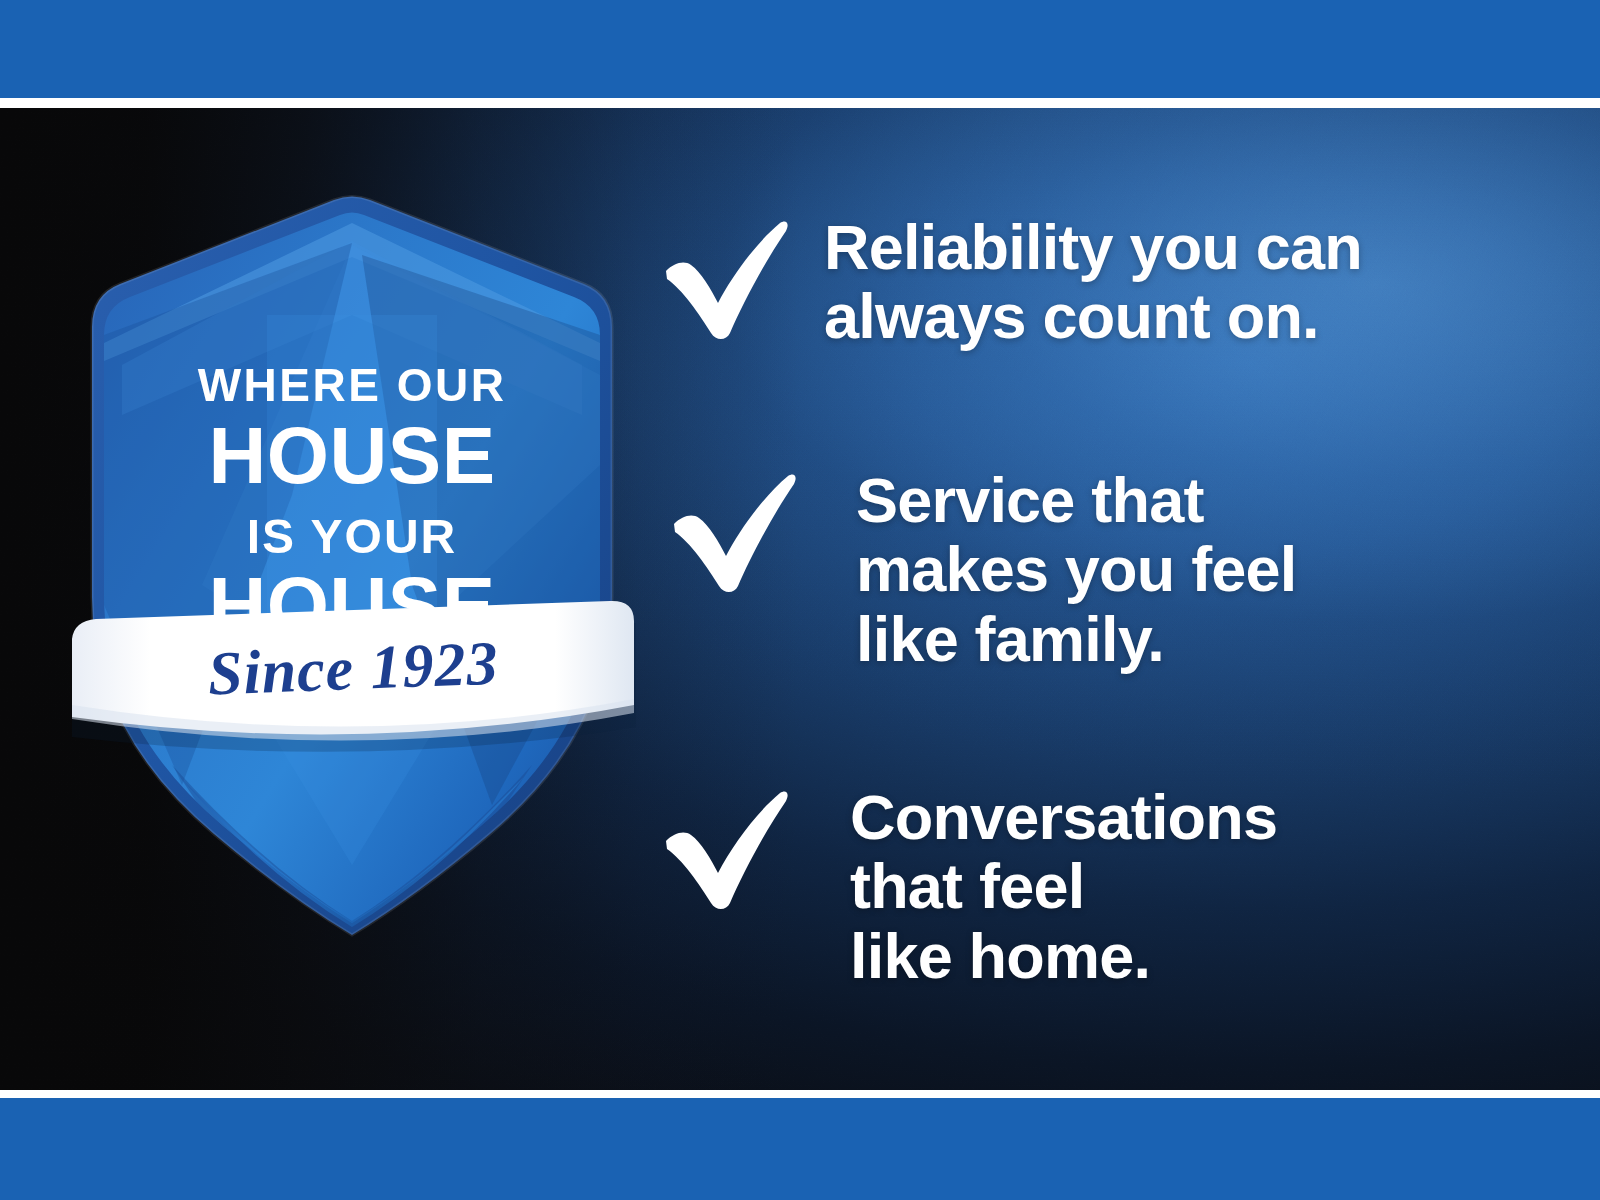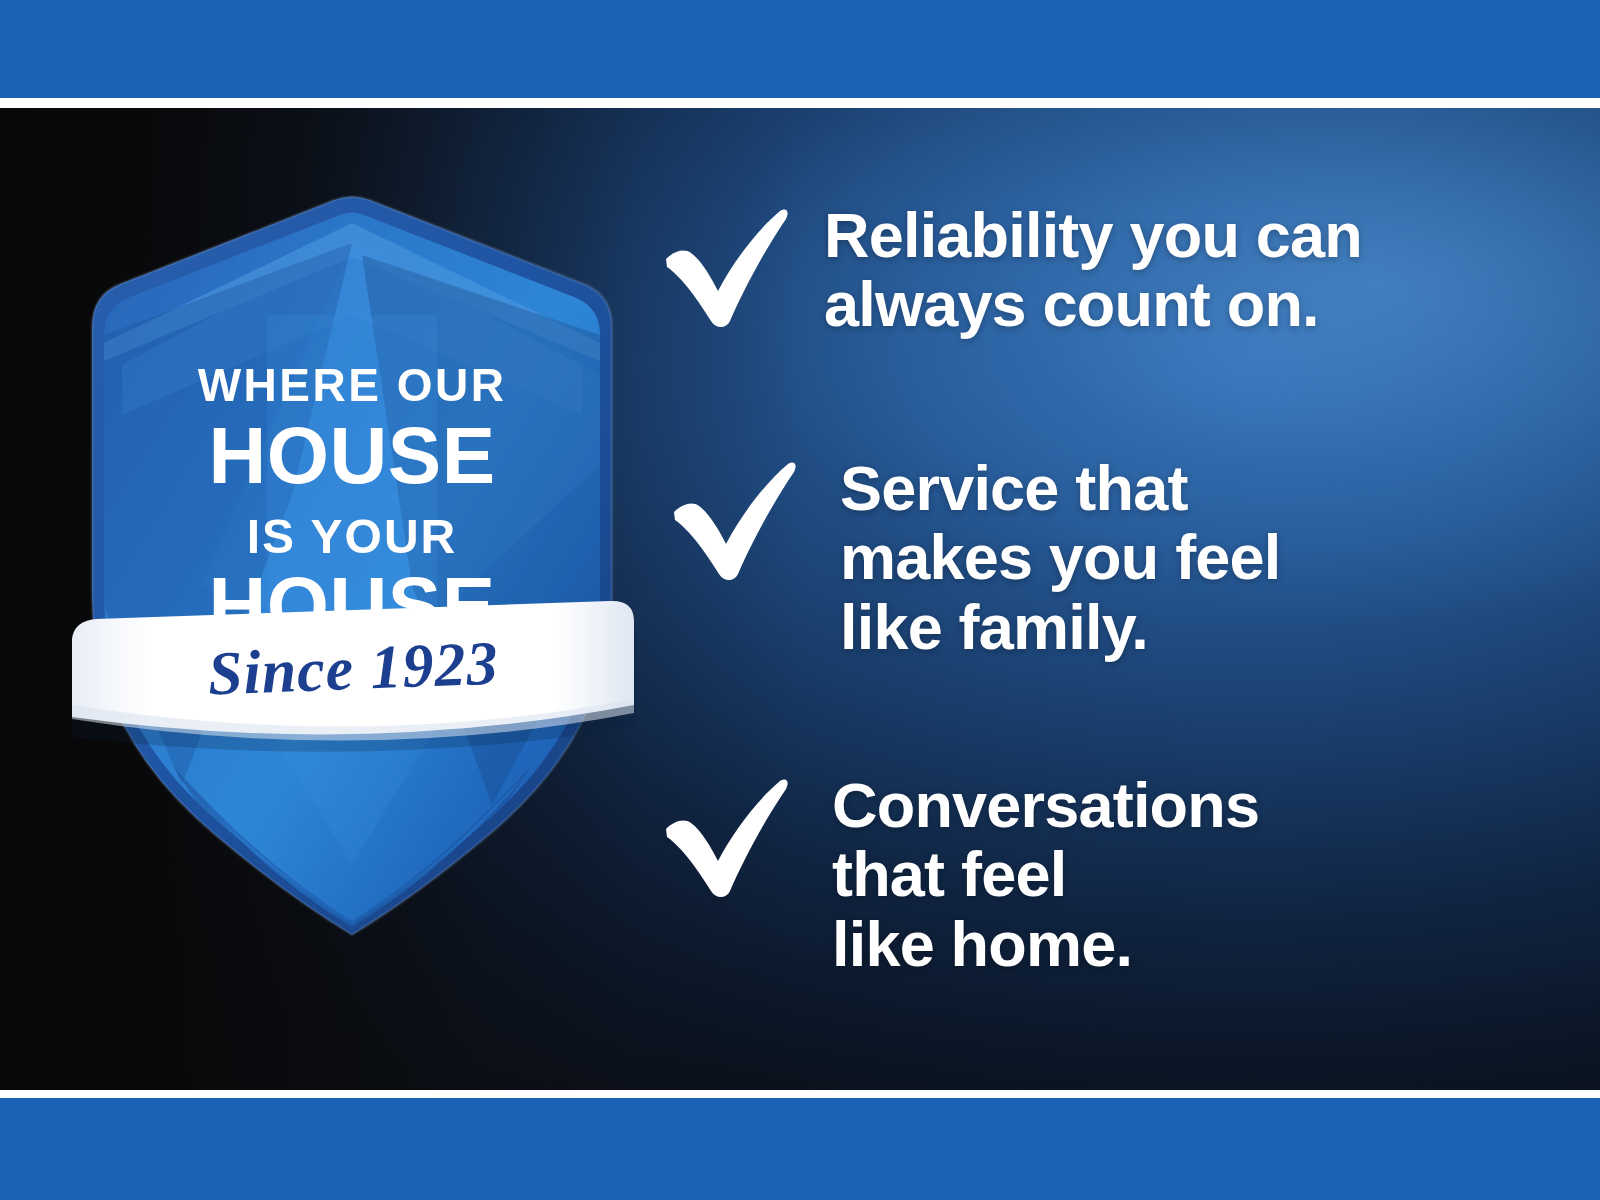--- a/index.html
+++ b/index.html
@@ -93,21 +93,21 @@
   .logo {
     position:absolute;
     left:62px; top:165px;
     width:580px; height:790px;
   }
   .logo svg { width:100%; height:100%; display:block; }
 
   
   .bullets {
     position:absolute;
-    left:660px; top:96px;
+    left:660px; top:108px;
     width:880px; height:881px;
   }
   .bullet {
     position:absolute;
     display:flex;
     align-items:flex-start;
   }
   .bullet-1 { left:0px;  top:105px; }
   .bullet-2 { left:8px;  top:358px; }
   .bullet-3 { left:0px;  top:675px; }
@@ -124,22 +124,22 @@
     font-family:"Liberation Sans", sans-serif;
     font-weight:700;
     font-size:63px;
     line-height:1.10;
     letter-spacing:-0.8px;
     white-space:pre-line;
     text-shadow:0 2px 7px rgba(0,0,0,0.28);
     padding-left:4px;
   }
   .bullet-1 .bullet-text { margin-left:28px; }
-  .bullet-2 .bullet-text { margin-left:36px; }
-  .bullet-3 .bullet-text { margin-left:36px; }
+  .bullet-2 .bullet-text { margin-left:52px; }
+  .bullet-3 .bullet-text { margin-left:54px; }
 </style>
 </head>
 <body>
 
 <div class="canvas">
 
   <div class="bar-top"></div>
   <div class="gap-top"></div>
 
   <div class="stage">

